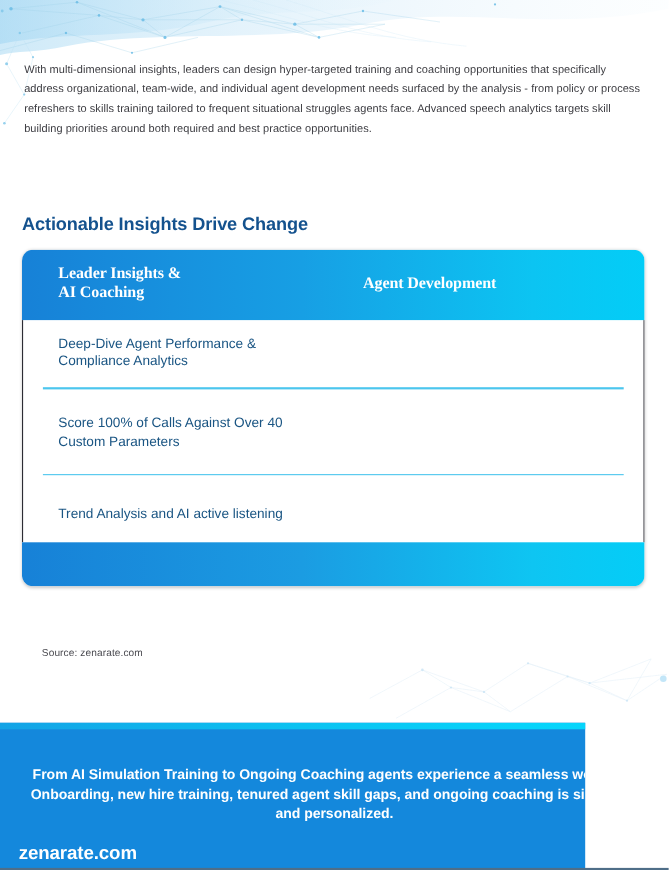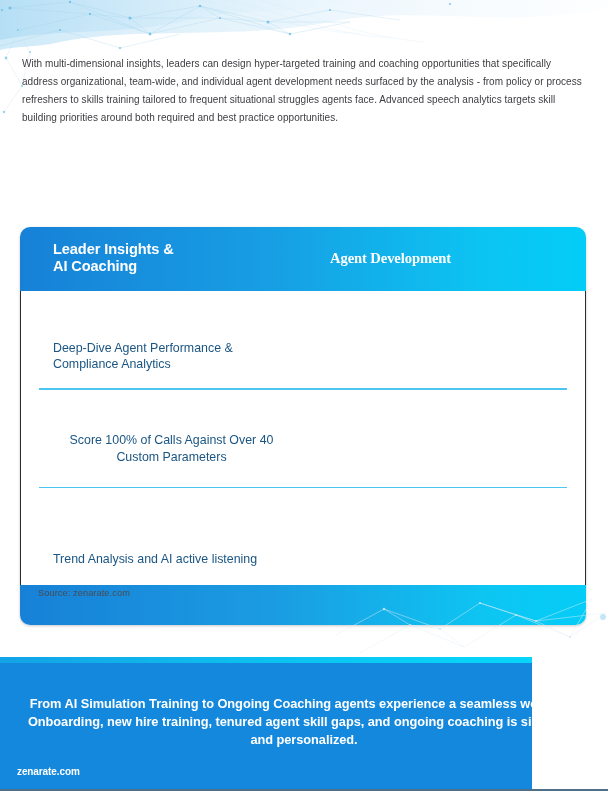--- a/index.html
+++ b/index.html
@@ -87,21 +87,21 @@
     align-items: center;
     padding: 7px 0 9px 0;
   }
   .th {
     color: #ffffff;
     font-size: 14.6px;
     font-weight: bold;
     line-height: 17px;
     letter-spacing: -0.1px;
   }
-  .th-left  { width: 285px; padding-left: 33px; box-sizing: border-box; }
+  .th-left  { width: 285px; padding-left: 33px; box-sizing: border-box; font-family: Liberation Serif, serif; }
   .th-right { width: 281px; padding-left: 25px; box-sizing: border-box; font-family: Liberation Serif, serif; }
 
   .table-body {
     border-left: 1.4px solid #2c2c34;
     border-right: 1.4px solid #2c2c34;
     box-sizing: border-box;
   }
   .trow {
     display: flex;
     position: relative;
@@ -114,34 +114,33 @@
     top: 0;
     height: 1.6px;
     background: #4cc6ee;
   }
   .td {
     color: #1a5583;
     font-size: 12.4px;
     line-height: 16.2px;
     box-sizing: border-box;
     padding: 14px 12px 14px 0;
-    margin-top: 36px;
   }
   .td-left {
     width: 281px;
     padding-left: 32px;
   }
   .td-right {
     width: 285px;
     padding-left: 18px;
     border-left: 1.4px solid #4cb8e8;
     margin: 6px 0;
   }
   .r0 .td-left, .r0 .td-right { padding-top: 13px; padding-bottom: 16px; }
-  .r1 .td-left, .r1 .td-right { padding-top: 8px; padding-bottom: 22px; text-align: center; }
+  .r1 .td-left, .r1 .td-right { padding-top: 24px; padding-bottom: 22px; }
   .r2 .td-left, .r2 .td-right { padding-top: 28px; padding-bottom: 18px; }
 
   .table-foot {
     height: 40px;
     background: linear-gradient(to right, #1781d7 0%, #1b9ce2 45%, #0ec5f2 82%, #04cdf7 100%);
   }
 
   
   .source-note {
     position: absolute;
@@ -178,21 +177,21 @@
     font-size: 12.8px;
     font-weight: bold;
     line-height: 17.8px;
     letter-spacing: -0.05px;
   }
   .footer-brand {
     position: absolute;
     left: 17px;
     top: 766px;
     color: #ffffff;
-    font-size: 10px;
+    font-size: 17px;
     font-weight: bold;
     letter-spacing: -0.1px;
   }
   .footer-page {
     position: absolute;
     right: 17px;
     top: 766px;
     color: #ffffff;
     font-size: 11.5px;
     font-weight: bold;
@@ -268,20 +267,21 @@
         <circle cx="6" cy="58" r="1.4"></circle>
           <circle cx="22" cy="86" r="1.0"></circle>
         <circle cx="4" cy="112" r="1.2"></circle>
           <circle cx="30" cy="52" r="1.0"></circle>
       </g>
     </svg>
   </div>
 
   <p class="intro">With multi-dimensional insights, leaders can design hyper-targeted training and coaching opportunities that specifically address organizational, team-wide, and individual agent development needs surfaced by the analysis - from policy or process refreshers to skills training tailored to frequent situational struggles agents face. Advanced speech analytics targets skill building priorities around both required and best practice opportunities.</p>
 
+  <h2 class="section-heading">Actionable Insights Drive Change</h2>
 
   <div class="table-card">
 
     <div class="table-head">
       <div class="th th-left">
         <span>Leader Insights &amp;</span><br>
         <span>AI Coaching</span>
       </div>
       <div class="th th-right">Agent Development</div>
     </div>

